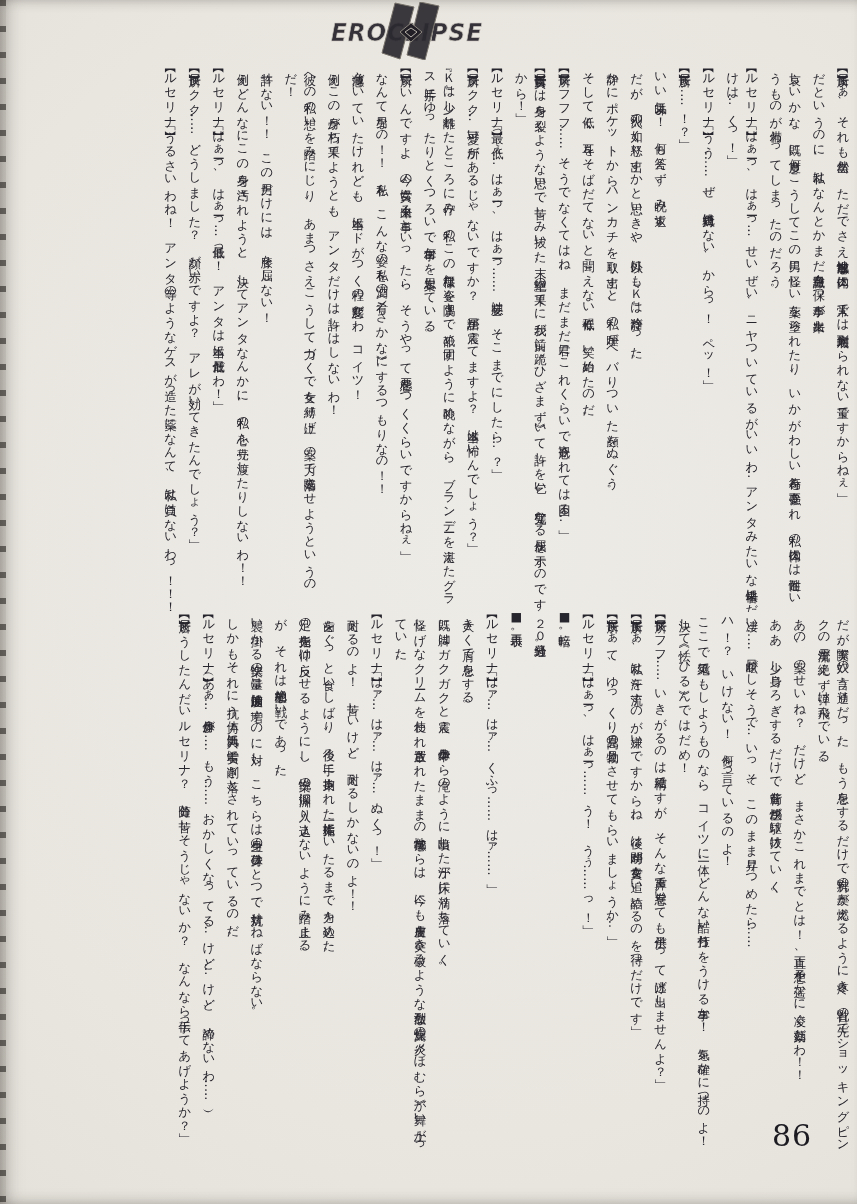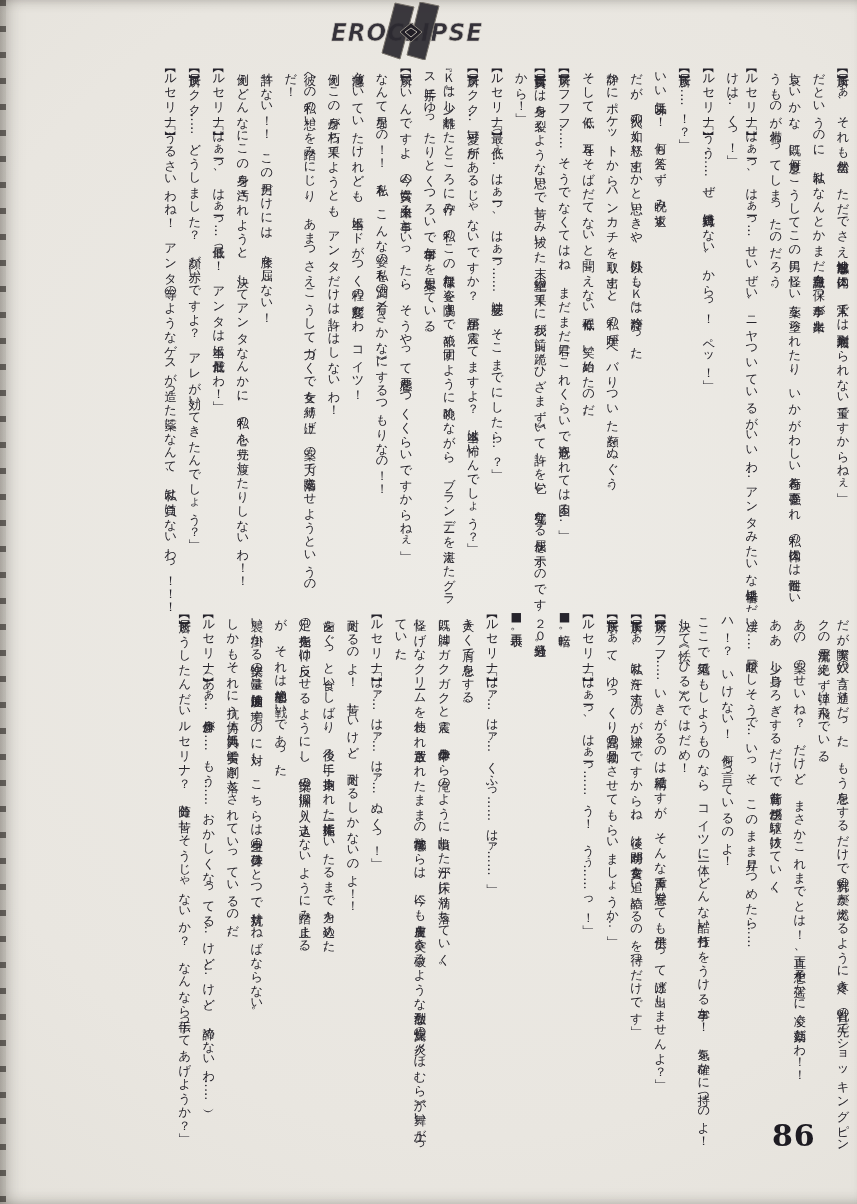--- a/index.html
+++ b/index.html
@@ -61,21 +61,21 @@
     width: 797px; height: 548px;
   }
   .bottom-block {
     left: 55px; top: 610px;
     width: 797px; height: 540px;
   }
   .page-number {
     position: absolute;
     left: 772px; top: 1118px;
     font-size: 30px;
-    font-weight: bold;
+    font-weight: normal;
     letter-spacing: 1px;
     color: #1d1b22;
   }
 </style>
 </head>
 <body>
 
 <div class="page-scan">
 
   <div class="edge-strip"></div>

